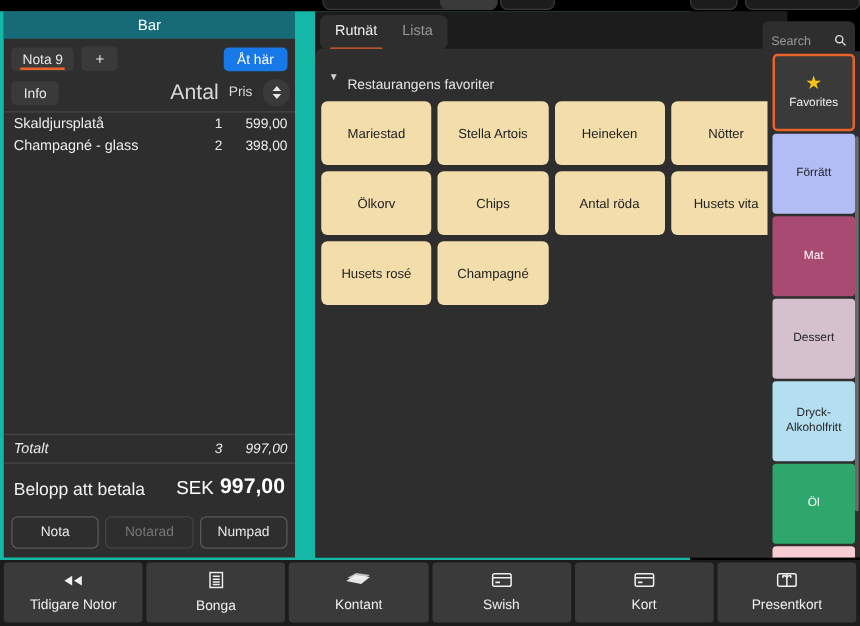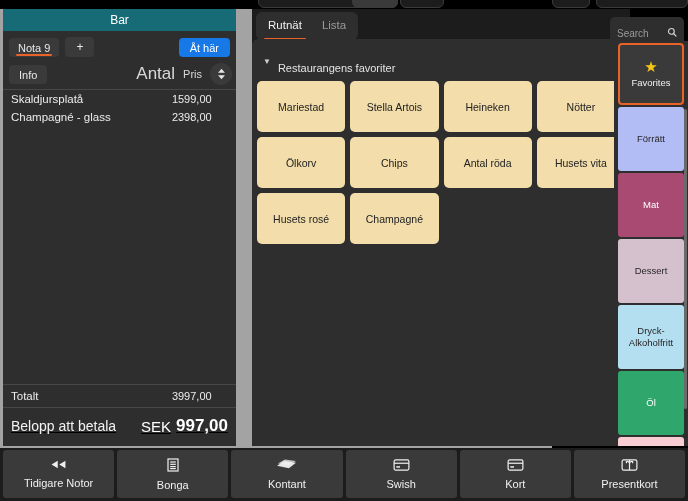--- a/index.html
+++ b/index.html
@@ -5,21 +5,21 @@
   * { box-sizing: border-box; margin: 0; padding: 0; }
   html, body {
     width: 688px; height: 501px;
     background: #000;
     font-family: "Liberation Sans", sans-serif;
     overflow: hidden;
   }
   #app {
     position: relative;
     width: 552px; height: 501px;
-    background: #a3a3a3;
+    background: #14b8a6;
   }
 
   
   .top-strip {
     position: absolute; left: 0; top: 0; width: 688px; height: 9px;
     background: #000;
   }
   .ghost-btn {
     position: absolute; top: -14px; height: 22px;
     border: 1px solid #3a3a3a; border-radius: 6px;
@@ -86,31 +86,30 @@
   }
   .divider { height: 1px; background: #474747; }
   .lines { flex: 1; overflow: hidden; }
   .line-item {
     display: flex; align-items: center;
     padding: 3px 6px 3px 8px;
     font-size: 11.5px; color: #ececec;
   }
   .li-name { flex: 1; }
   .li-qty { width: 44px; text-align: right; font-size: 11px; }
-  .li-price { width: 52px; text-align: left; font-size: 11px; }
+  .li-price { width: 52px; text-align: right; font-size: 11px; }
 
   .total-row {
     display: flex; align-items: center;
     padding: 5px 6px 5px 8px;
-    font-size: 11.5px; color: #ececec;
+    font-size: 11.5px; color: #ececec; font-style: italic;
   }
   .amount-row {
-    display: flex; align-items: center;
+    display: flex; align-items: flex-end;
     padding: 8px 8px 10px 8px;
-    text-decoration: underline;
   }
   .amount-label { font-size: 14px; color: #f2f2f2; }
   .amount-cur { margin-left: auto; font-size: 15px; color: #ffffff; }
   .amount-val { font-size: 17px; font-weight: bold; color: #ffffff; margin-left: 5px; }
 
   .foot-btns {
     display: flex; gap: 5px; padding: 4px 6px 7px 6px;
   }
   .foot-btn {
     flex: 1; text-align: center;
@@ -277,20 +276,25 @@
       <div class="li-price">997,00</div>
     </div>
     <div class="divider"></div>
 
     <div class="amount-row">
       <div class="amount-label">Belopp att betala</div>
       <div class="amount-cur">SEK</div>
       <div class="amount-val">997,00</div>
     </div>
 
+    <div class="foot-btns">
+      <div class="foot-btn">Nota</div>
+      <div class="foot-btn disabled">Notarad</div>
+      <div class="foot-btn">Numpad</div>
+    </div>
   </div>
 
   <div class="center">
     <div class="tabs-wrap">
       <div class="tab active">Rutnät</div>
       <div class="tab">Lista</div>
     </div>
 
     <div class="grid-area">
       <div class="section-head">

